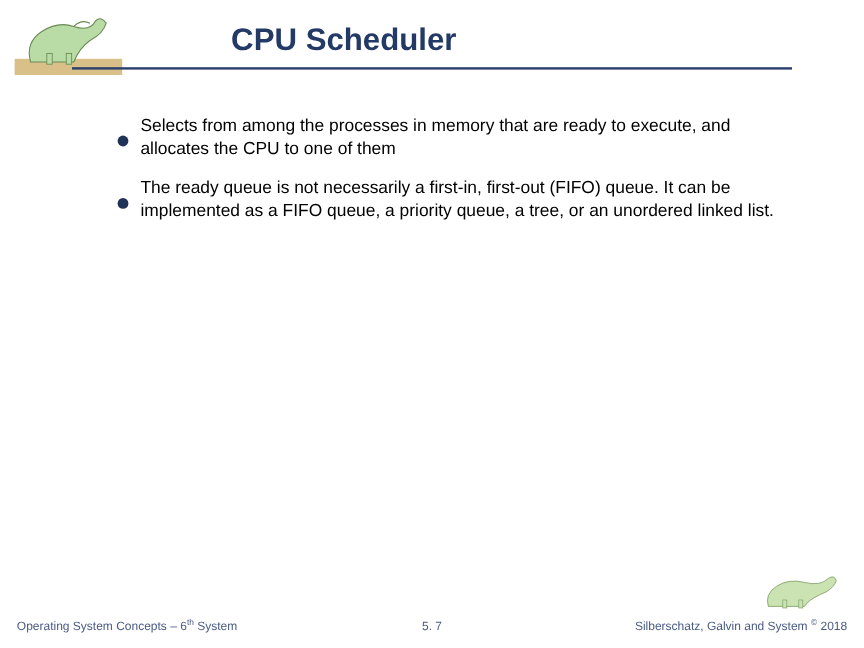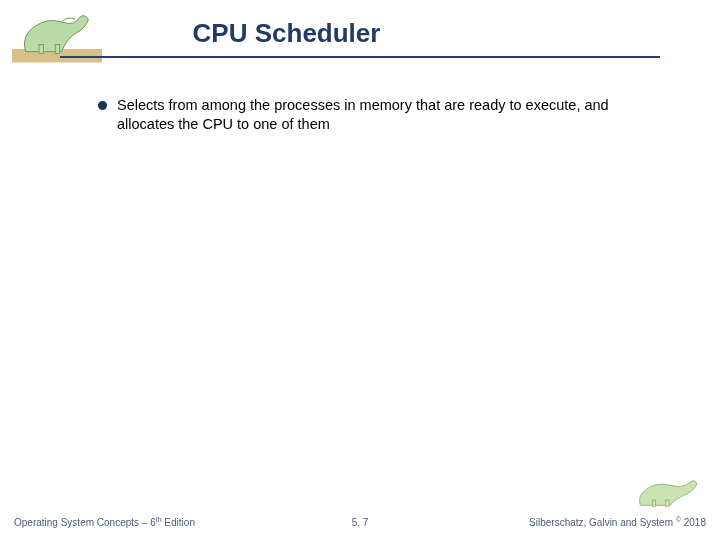--- a/index.html
+++ b/index.html
@@ -6,21 +6,21 @@
   html, body { width: 720px; height: 540px; font-family: Arial, Helvetica, sans-serif; background: #fff; color: #000; }
   .slide { position: relative; width: 720px; height: 540px; }
   .logo-tl { position: absolute; top: 8px; left: 12px; width: 90px; height: 55px; }
   .title { position: absolute; top: 18px; left: 0; width: 573px; text-align: center; font-size: 26px; font-weight: bold; color: #233a66; }
   .title-rule { position: absolute; top: 56px; left: 60px; width: 600px; height: 0; border-top: 2px solid #2b3f6b; }
   .content { position: absolute; top: 90px; left: 60px; width: 600px; }
   .lvl1 { display: flex; align-items: flex-start; margin-bottom: 12px; }
   .bullet-sq { width: 11px; height: 11px; background: #203258; margin-top: 4px; margin-right: 10px; flex: 0 0 auto; }
   .lvl1-text { font-size: 17px; font-weight: bold; color: #111; }
   .lvl2-list { margin-left: 38px; margin-top: 6px; }
-  .lvl2 { display: flex; align-items: flex-start; margin-bottom: 14px; }
+  .lvl2 { display: flex; align-items: center; margin-bottom: 14px; }
   .bullet-dot { width: 9px; height: 9px; border-radius: 50%; background: #203258; margin-top: 5px; margin-right: 10px; flex: 0 0 auto; }
   .lvl2-text { font-size: 14.5px; line-height: 1.3; color: #000; }
   .footer-left { position: absolute; bottom: 12px; left: 14px; font-size: 10px; color: #4a5a84; }
   .footer-left .sup { font-size: 7px; vertical-align: super; }
   .footer-center { position: absolute; bottom: 12px; left: 0; width: 720px; text-align: center; font-size: 10px; color: #4a5a84; }
   .footer-right { position: absolute; bottom: 12px; right: 14px; font-size: 10px; color: #4a5a84; }
   .footer-right .sup { font-size: 7px; vertical-align: super; }
   .logo-br { position: absolute; bottom: 28px; right: 18px; width: 70px; height: 40px; }
 </style>
 </head>
@@ -38,29 +38,33 @@
 
   <div class="title">CPU Scheduler</div>
   <div class="title-rule"></div>
 
   <div class="content">
     <div class="lvl2-list">
       <div class="lvl2">
         <div class="bullet-dot"></div>
         <div class="lvl2-text">Selects from among the processes in memory that are ready to execute, and allocates the CPU to one of them</div>
       </div>
+      <div class="lvl2">
+        <div class="bullet-dot"></div>
+        <div class="lvl2-text">The ready queue is not necessarily a first-in, first-out (FIFO) queue. It can be implemented as a FIFO queue, a priority queue, a tree, or an unordered linked list.</div>
+      </div>
     </div>
   </div>
 
   <svg class="logo-br" viewBox="0 0 100 60">
     <path d="M10 50 Q 5 35 20 25 Q 35 15 55 20 Q 75 25 85 15 Q 92 10 95 18 Q 90 30 75 35 Q 60 42 55 50 Z" fill="#cbe3b3" stroke="#7a9a60" stroke-width="1"></path>
     <rect x="48" y="42" width="5" height="10" fill="#cbe3b3" stroke="#7a9a60" stroke-width="0.8"></rect>
     <rect x="28" y="42" width="5" height="10" fill="#cbe3b3" stroke="#7a9a60" stroke-width="0.8"></rect>
   </svg>
 
   <div class="footer-left">
-    <span>Operating System Concepts – 6</span><span class="sup">th</span><span> Edition</span>
+    <span>Operating System Concepts – 6</span><span class="sup">th</span><span> System</span>
   </div>
   <div class="footer-center">5. 7</div>
   <div class="footer-right">
     <span>Silberschatz, Galvin and System </span><span class="sup">©</span><span> 2018</span>
   </div>
 </div>
 
 </body></html>

